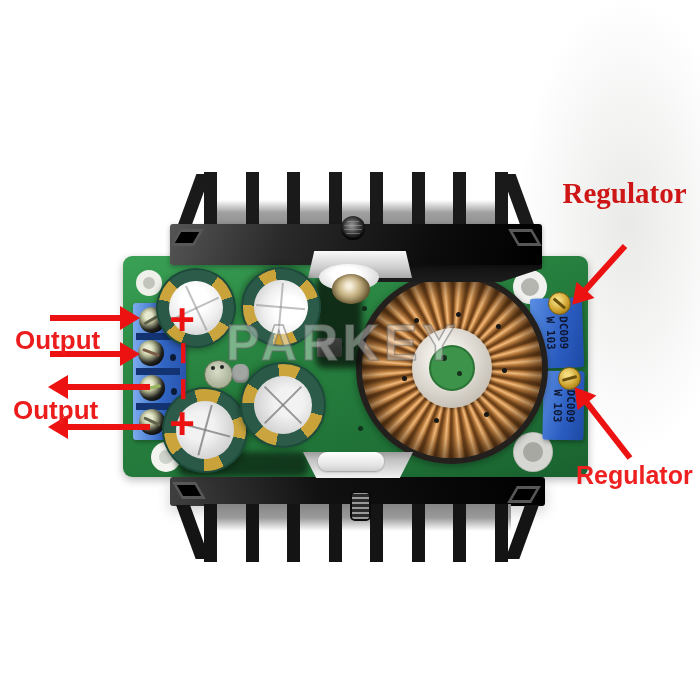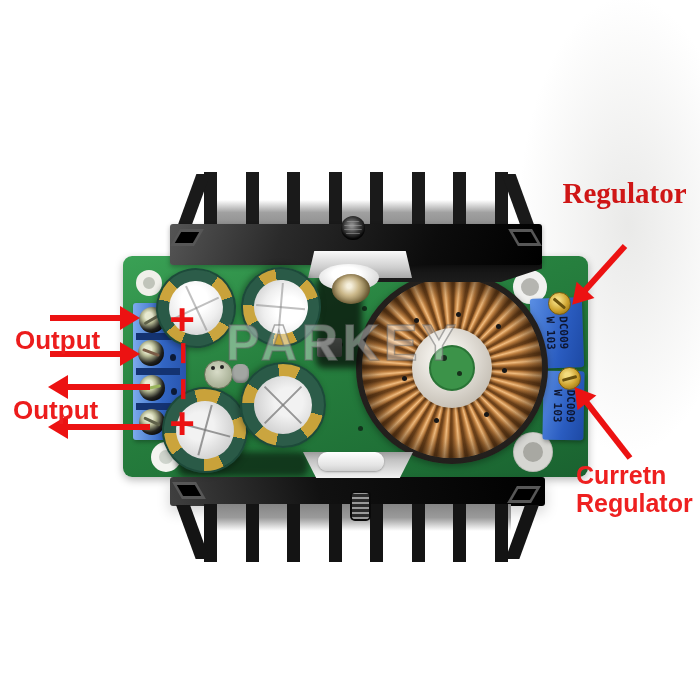--- a/index.html
+++ b/index.html
@@ -254,21 +254,20 @@
       <div class="sh"></div>
       <div class="hd"></div>
     </div>
 
   <div class="red-sans" style="left:15px;top:325px;font-size:26px;">Output</div>
   <div class="red-sans" style="left:13px;top:395px;font-size:26px;">Output</div>
   <div class="vr-title">
     <div>Regulator</div>
   </div>
   <div class="cr-title">
-    <div>Curretn</div>
     <div>Regulator</div>
   </div>
 
   <div class="mark" style="left:182px;top:320px;font-size:44px;">+</div>
   <div class="mark rot" style="left:184px;top:353px;font-size:40px;">−</div>
   <div class="mark rot" style="left:184px;top:389px;font-size:40px;">−</div>
   <div class="mark" style="left:182px;top:424px;font-size:44px;">+</div>
 </div>
 
 </body></html>

